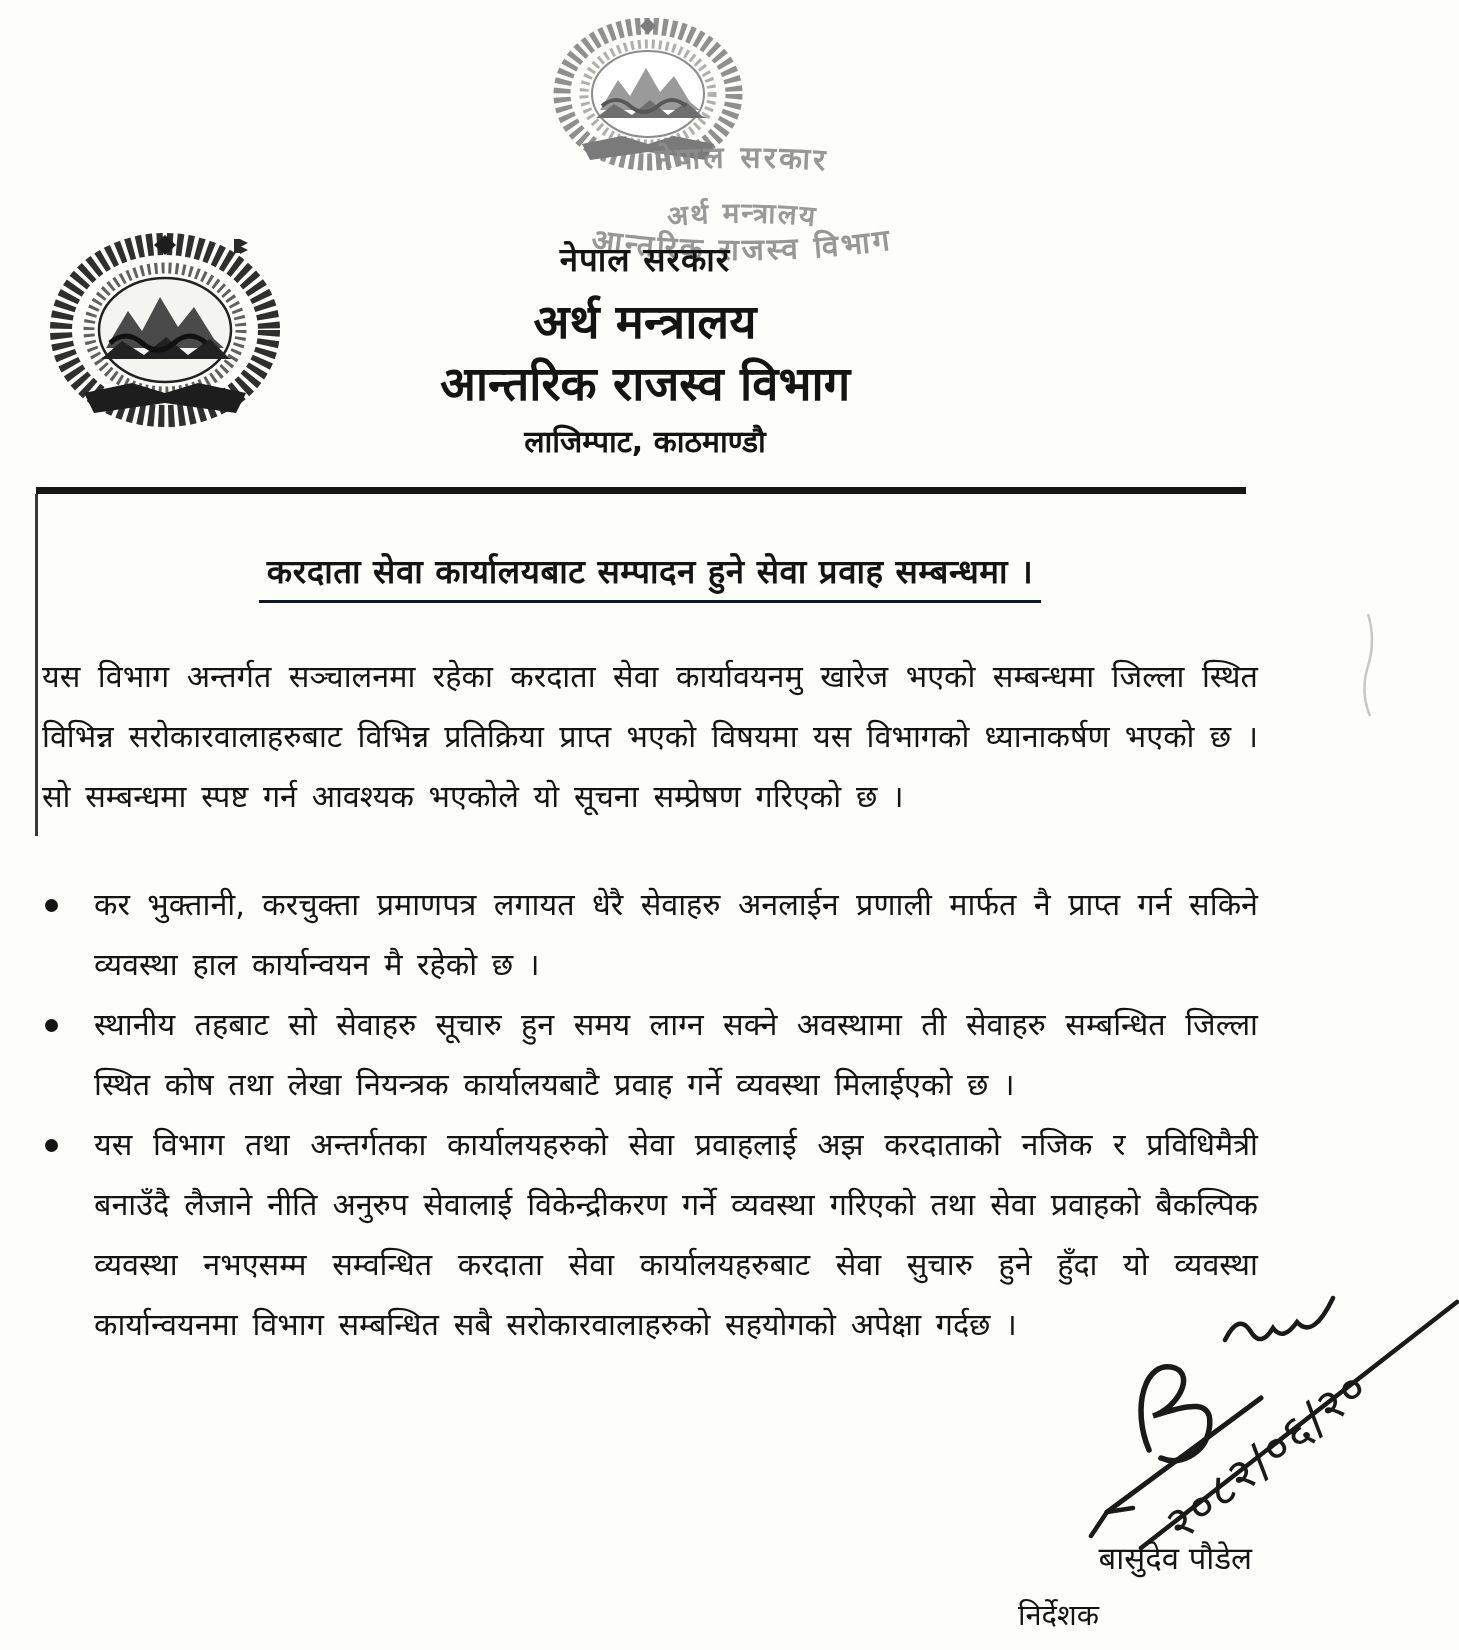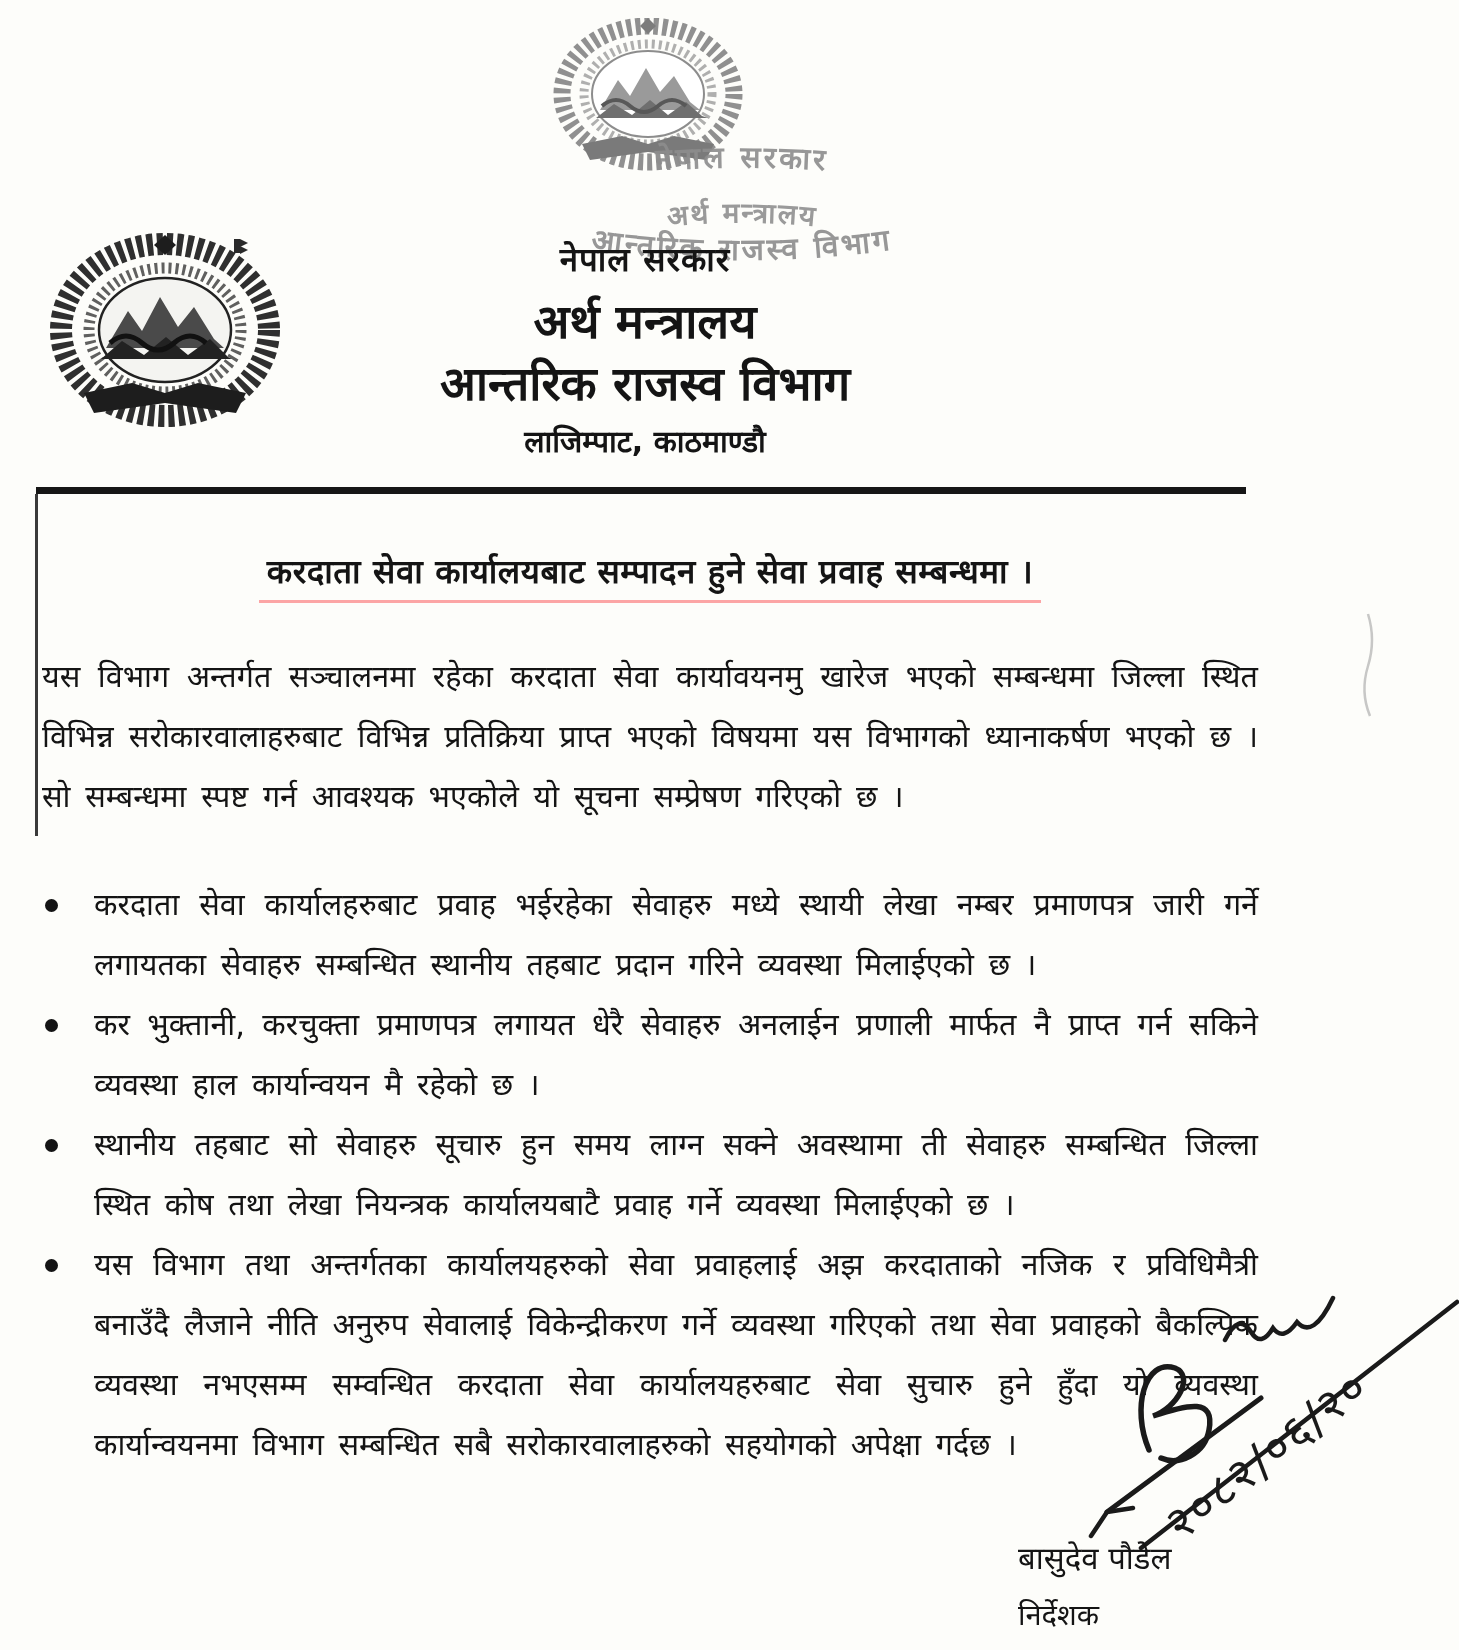--- a/index.html
+++ b/index.html
@@ -20,39 +20,39 @@
   .addr     { top:420px; font-size:30px; font-weight:600; }
   
   .rule { position:absolute; left:36px; top:487px; width:1210px; height:7px; background:#161616; }
   .left-border { position:absolute; left:35px; top:494px; width:3px; height:342px; background:#3a3a3a; }
   .artifact { position:absolute; left:1356px; top:610px; }
   
   .content { position:absolute; left:42px; top:548px; width:1216px; }
   .title-wrap { text-align:center; }
   .title {
     display:inline-block; font-size:33px; font-weight:700;
-    border-bottom:3px solid #fca5a5; padding:0 8px 7px;
+    border-bottom:3px solid #0f172a; padding:0 8px 7px;
     letter-spacing:0.5px; white-space:nowrap;
   }
   .intro {
     margin-top:44px; font-size:30.5px; line-height:60px;
     text-align:justify; word-spacing:5px;
   }
   .bullets { margin-top:48px; list-style:none; }
   .bullets li {
     position:relative; padding-left:52px; font-size:30.5px; line-height:60px;
     text-align:justify; word-spacing:5px;
   }
   .bullets .marker {
     position:absolute; left:3px; top:24px; width:13px; height:13px;
     border-radius:50%; background:#141414;
   }
   
   .sign-svg  { position:absolute; left:1049px; top:1280px; }
-  .sign-name { position:absolute; left:1018px; top:1536px; width:234px; text-align:left; font-size:31px; }
+  .sign-name { position:absolute; left:1018px; top:1536px; width:234px; text-align:right; font-size:31px; }
   .sign-role { position:absolute; left:1018px; top:1594px; width:234px; font-size:29px; }
   svg text { font-family:"DejaVu Sans", sans-serif; }
 </style>
 </head>
 <body>
 
 <div class="page">
 
   <svg class="emblem-top" width="200" height="160" viewBox="0 0 200 160">
     <g fill="none" stroke="#7c7c7c">
@@ -113,24 +113,20 @@
   <div class="content">
     <div class="title-wrap">
       <span class="title">करदाता सेवा कार्यालयबाट सम्पादन हुने सेवा प्रवाह सम्बन्धमा ।</span>
     </div>
 
     <p class="intro">यस विभाग अन्तर्गत सञ्चालनमा रहेका करदाता सेवा कार्यावयनमु खारेज भएको सम्बन्धमा जिल्ला स्थित विभिन्न सरोकारवालाहरुबाट विभिन्न प्रतिक्रिया प्राप्त भएको विषयमा यस विभागको ध्यानाकर्षण भएको छ ।  सो सम्बन्धमा स्पष्ट गर्न आवश्यक भएकोले यो सूचना सम्प्रेषण गरिएको छ ।</p>
 
     <ul class="bullets">
       <li>
         <span class="marker"></span>
-        <span>करदाता सेवा कार्यालहरुबाट प्रवाह भईरहेका सेवाहरु मध्ये स्थायी लेखा नम्बर प्रमाणपत्र जारी गर्ने लगायतका सेवाहरु सम्बन्धित स्थानीय तहबाट प्रदान गरिने व्यवस्था मिलाईएको छ ।</span>
-      </li>
-      <li>
-        <span class="marker"></span>
         <span>कर भुक्तानी, करचुक्ता प्रमाणपत्र लगायत धेरै सेवाहरु अनलाईन प्रणाली मार्फत नै प्राप्त गर्न सकिने व्यवस्था हाल कार्यान्वयन मै रहेको छ ।</span>
       </li>
       <li>
         <span class="marker"></span>
         <span>स्थानीय तहबाट सो सेवाहरु सूचारु हुन समय लाग्न सक्ने अवस्थामा ती सेवाहरु सम्बन्धित जिल्ला स्थित कोष तथा लेखा नियन्त्रक कार्यालयबाटै प्रवाह गर्ने व्यवस्था मिलाईएको छ ।</span>
       </li>
       <li>
         <span class="marker"></span>
         <span>यस विभाग तथा अन्तर्गतका कार्यालयहरुको सेवा प्रवाहलाई अझ करदाताको नजिक र प्रविधिमैत्री बनाउँदै लैजाने नीति अनुरुप सेवालाई विकेन्द्रीकरण गर्ने व्यवस्था गरिएको तथा सेवा प्रवाहको बैकल्पिक व्यवस्था नभएसम्म सम्वन्धित करदाता सेवा कार्यालयहरुबाट सेवा सुचारु हुने हुँदा यो व्यवस्था कार्यान्वयनमा विभाग सम्बन्धित सबै सरोकारवालाहरुको सहयोगको अपेक्षा गर्दछ ।</span>
       </li>

